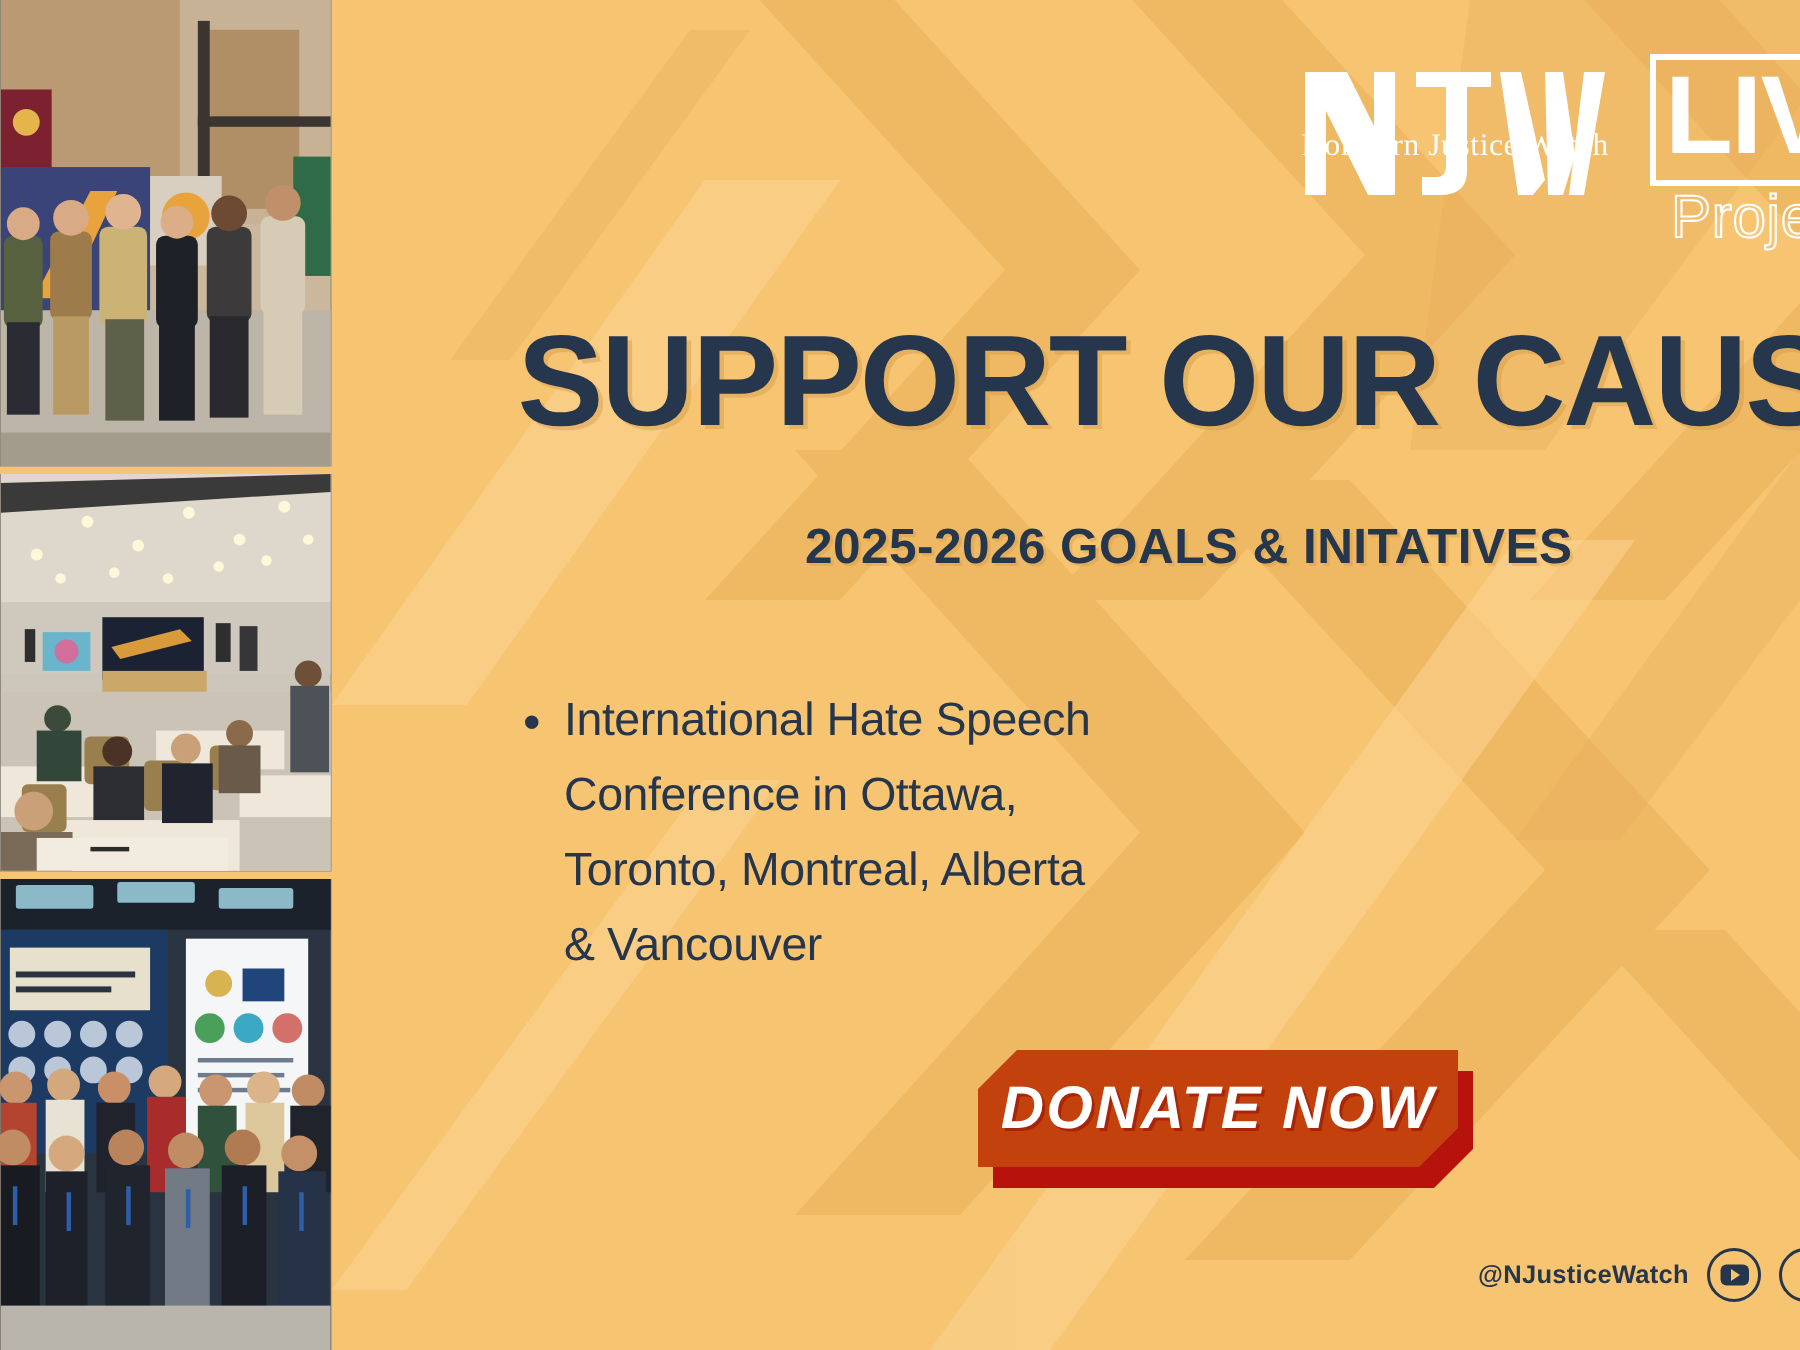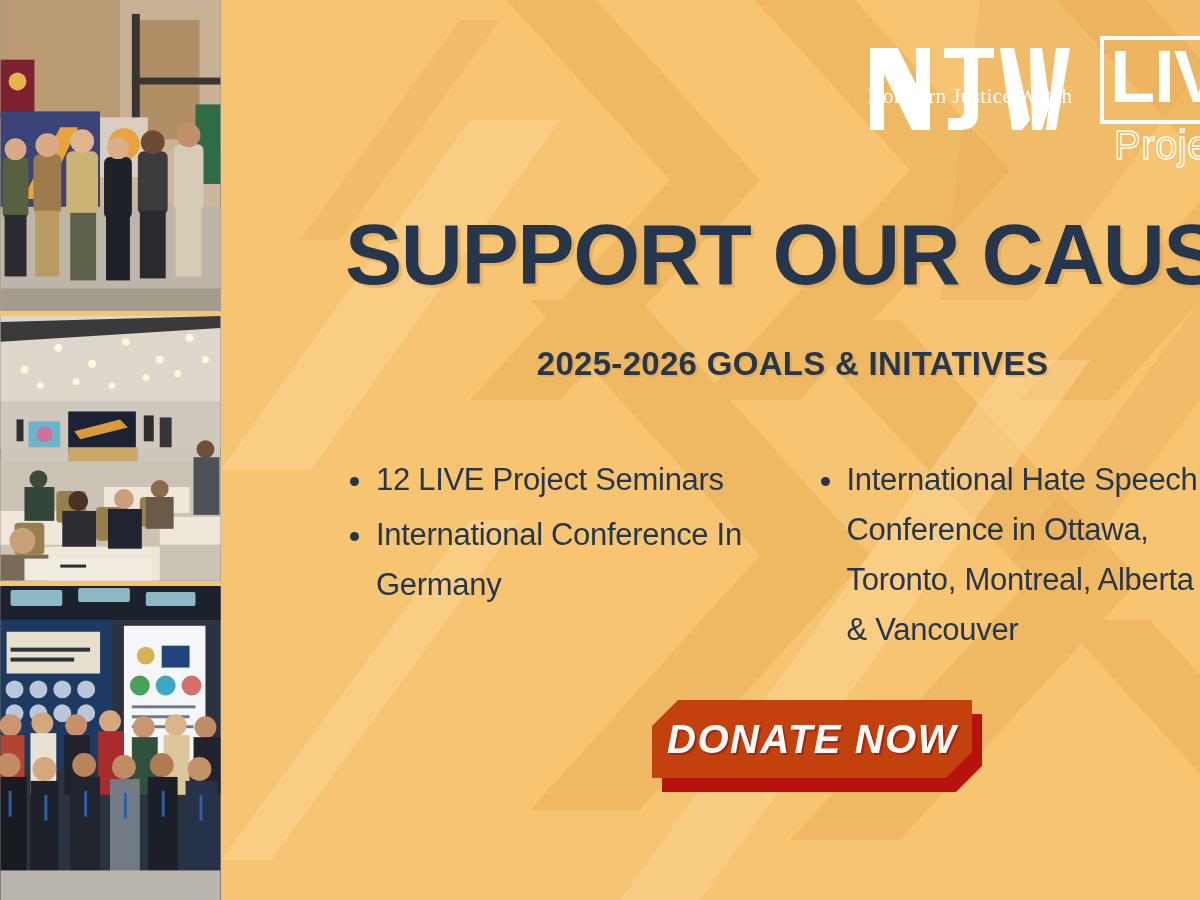--- a/index.html
+++ b/index.html
@@ -441,39 +441,42 @@
       <div class="live-sub">Project</div>
     </div>
 
   </div>
 
   <div class="headline">SUPPORT OUR CAUSE</div>
   <div class="subhead">2025-2026 GOALS &amp; INITATIVES</div>
 
   <div class="goals">
 
-    <div class="goal-col left">
-      <ul class="goal-list">
-        <li>12 LIVE Project Seminars</li>
-        <li>International Conference In Germany</li>
-      </ul>
-    </div>
 
     <div class="goal-col right">
       <ul class="goal-list">
         <li>
           <span class="ln">International Hate Speech</span>
           <span class="ln">Conference in Ottawa,</span>
           <span class="ln">Toronto, Montreal, Alberta</span>
           <span class="ln">&amp; Vancouver</span>
         </li>
       </ul>
     </div>
 
   </div>
 
   <div class="donate-wrap">
     <div class="donate-shadow"></div>
     <button class="donate-btn">DONATE NOW</button>
   </div>
 
+  <div class="footer-social">
+    <span class="handle">@NJusticeWatch</span>
+    <span class="social-ring">
+      <span class="yt-badge">
+        <span class="yt-tri"></span>
+      </span>
+    </span>
+    <span class="social-ring cut"></span>
+  </div>
 
 </div>
 
 </body></html>

